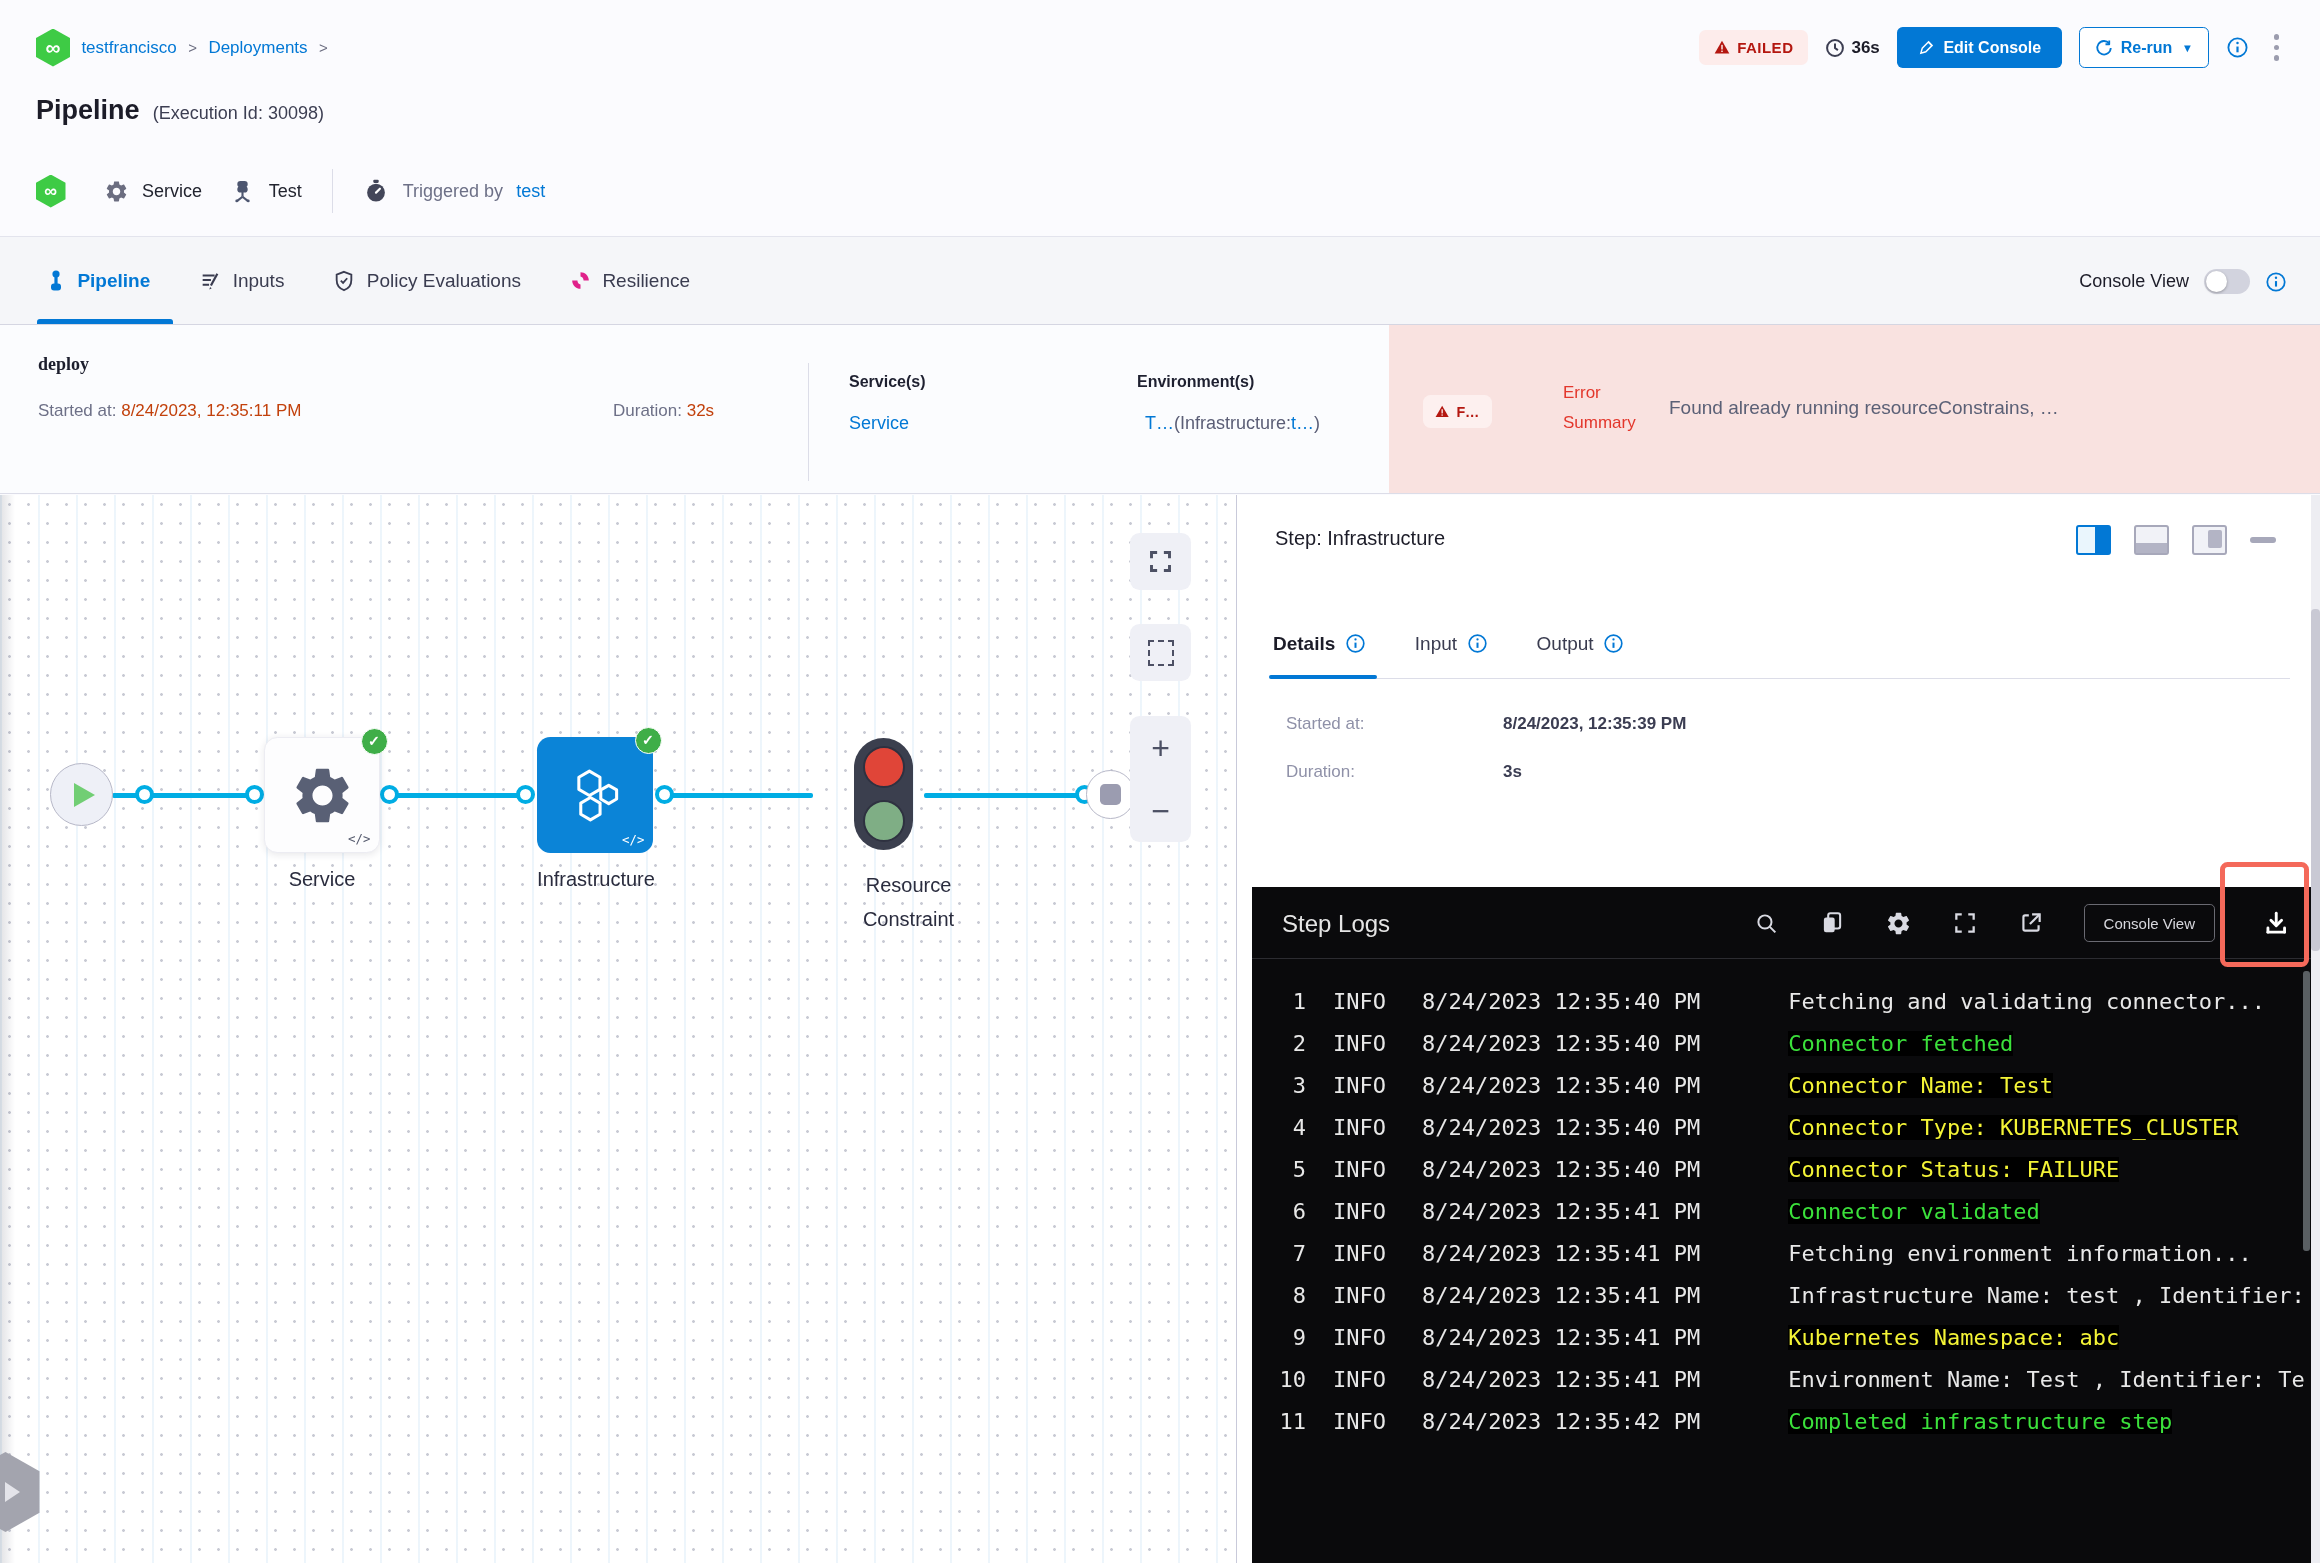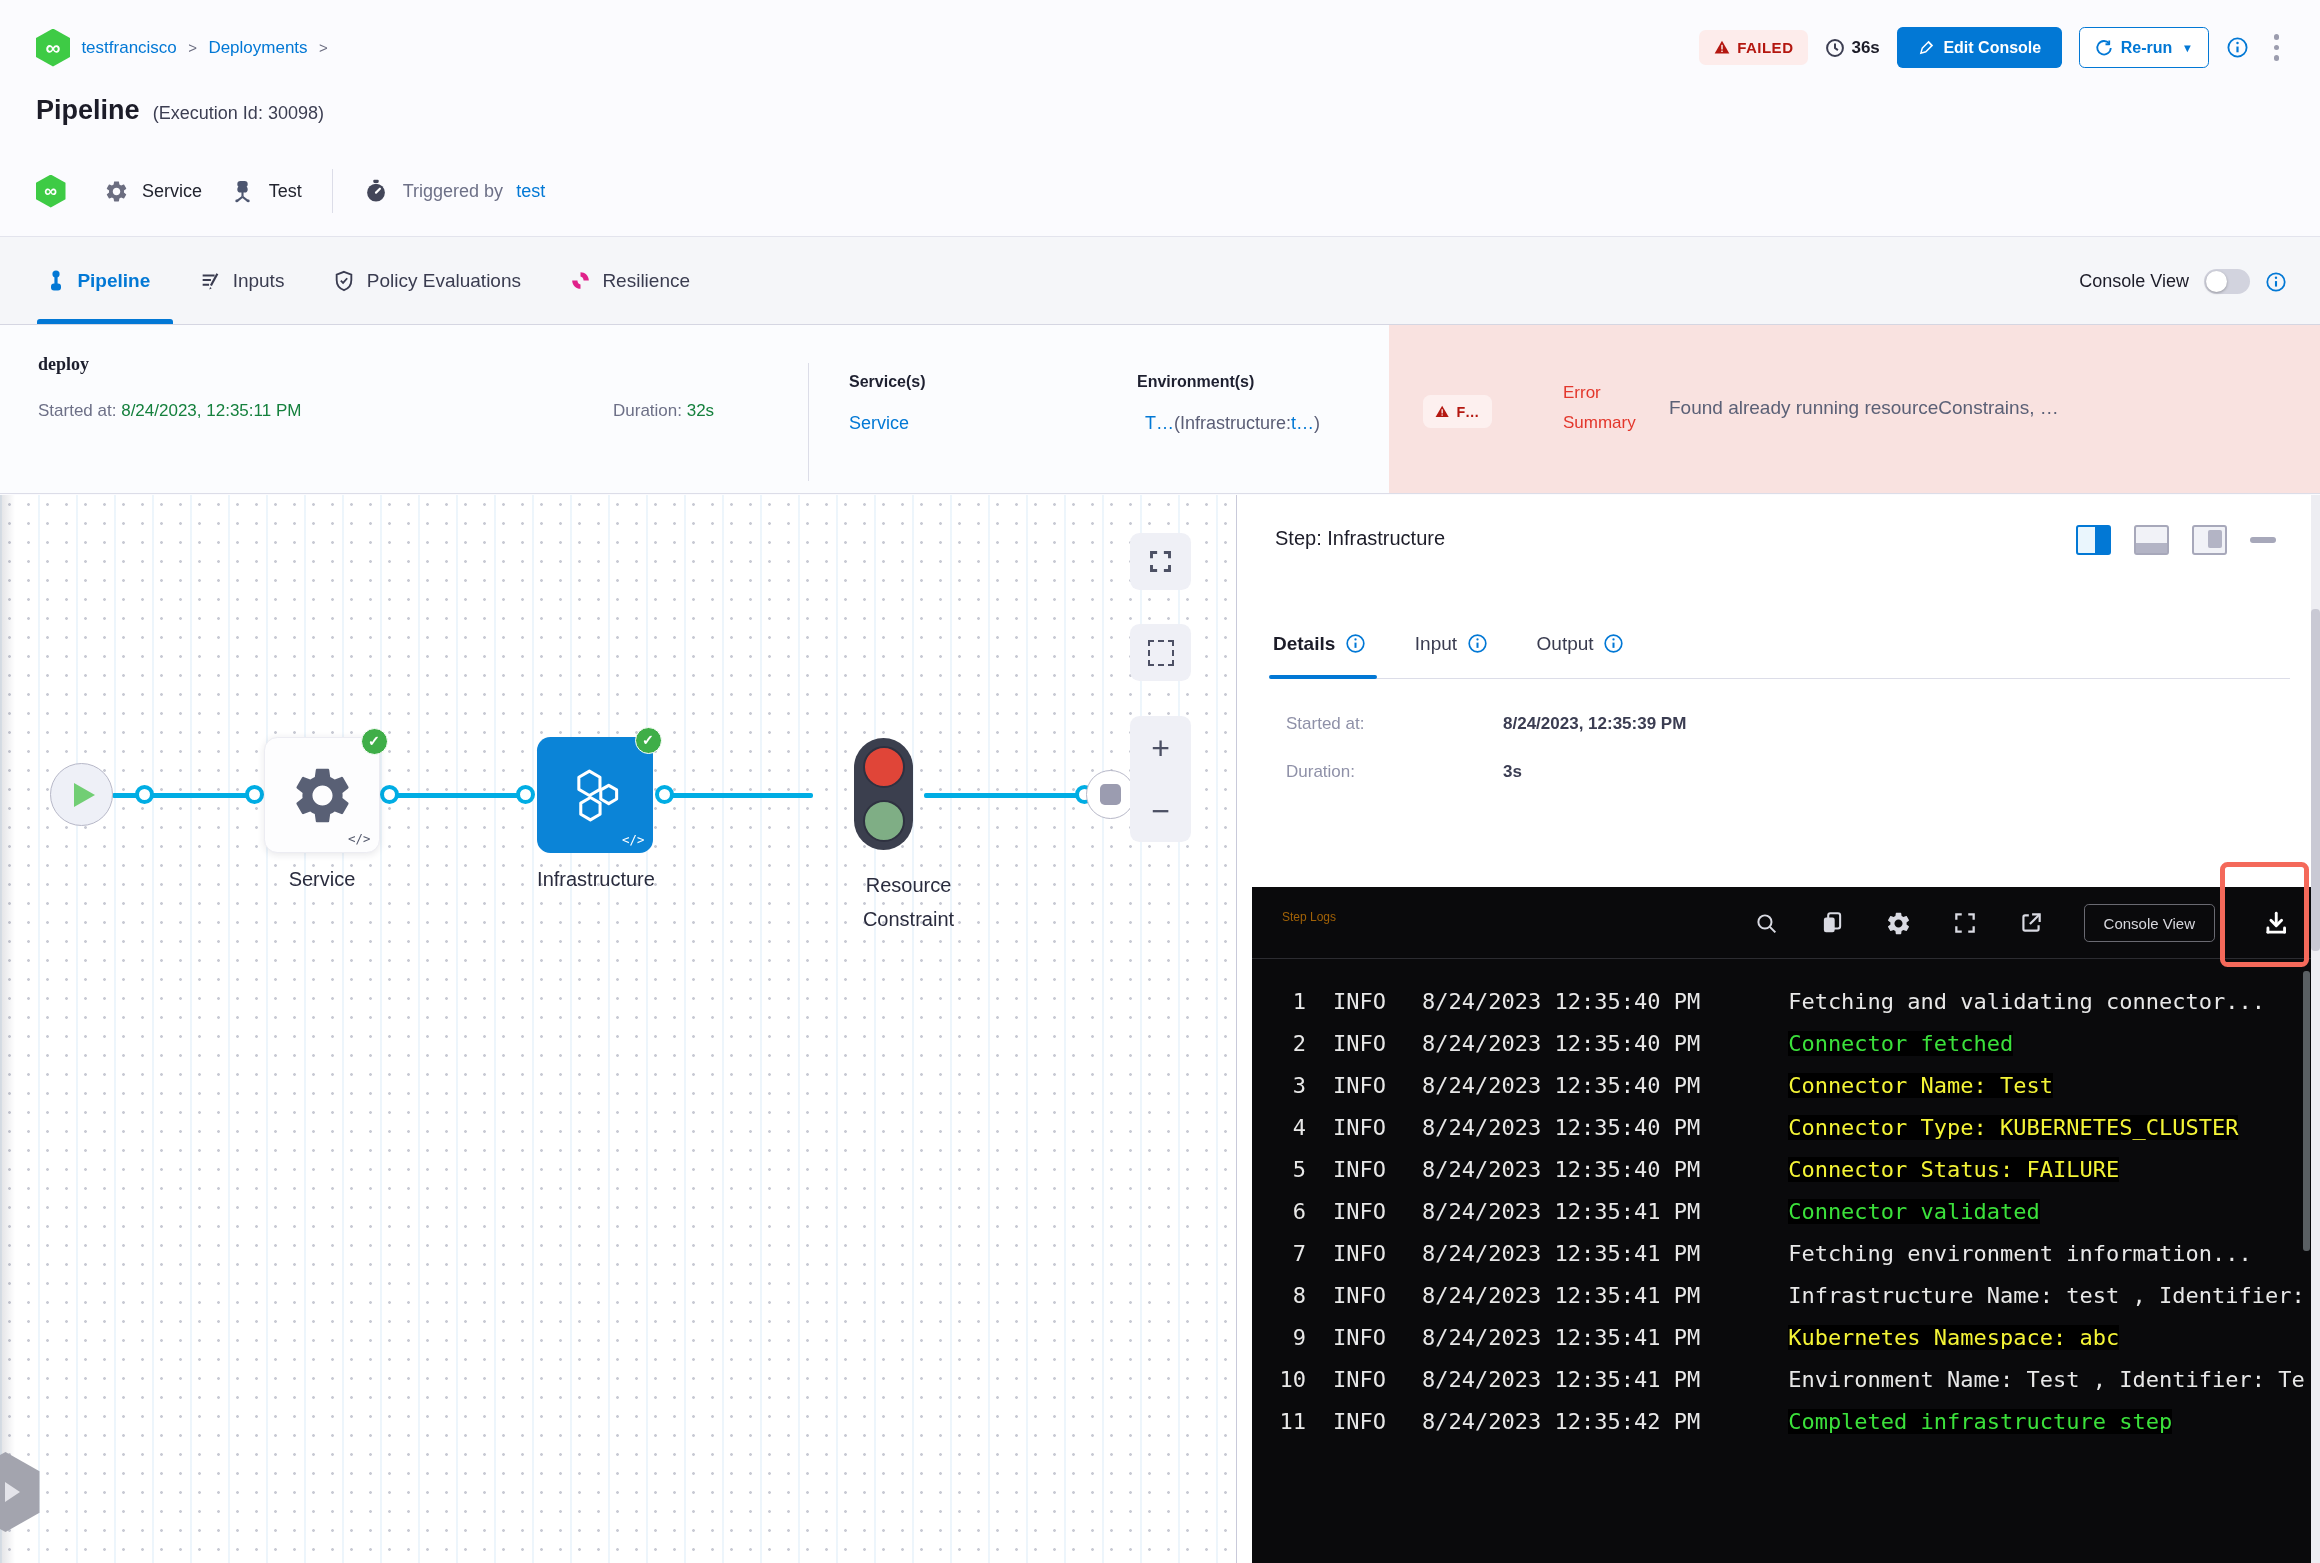--- a/index.html
+++ b/index.html
@@ -41,21 +41,21 @@
   .console-toggle { position:absolute; right:34px; top:0; height:89px; display:flex; align-items:center; gap:15px; }
   .console-label { font-size:18px; color:#1c1c28; }
   .toggle { width:46px; height:25px; border-radius:12.4px; background:#d2d3de; position:relative; cursor:pointer; }
   .toggle .knob { position:absolute; left:1.9px; top:1.9px; width:21px; height:21px; border-radius:50%; background:#fff; box-shadow:0 1px 2.9px rgba(0,0,0,.3); }
 
   
   .stage-row { position:absolute; left:0; top:325px; width:2321px; height:169px; background:#fbfcfe; border-bottom:1px solid #dcdde8; }
   .stage-name { position:absolute; left:38px; top:28.5px; font-size:18px; font-weight:bold; color:#1c1e2d;font-family:Liberation Serif, serif; }
   .stage-start { position:absolute; left:38px; top:76px; font-size:17px; }
   .stage-durwrap { position:absolute; left:613px; top:76px; font-size:17px; }
-  .lab-grey { color:#6d7087; } .val-dark { color:#15803d; }
+  .lab-grey { color:#6d7087; } .val-dark { color:#c2410c; }
   .stage-vdiv { position:absolute; left:808px; top:38px; width:1px; height:118px; background:#dcdde8; }
   .svc-head { position:absolute; left:849px; top:48px; font-size:16px; font-weight:600; color:#1e2030; }
   .svc-link { position:absolute; left:849px; top:88px; font-size:18px; color:#0278d5; cursor:pointer; }
   .env-head { position:absolute; left:1137px; top:48px; font-size:16px; font-weight:600; color:#1e2030; }
   .env-val { position:absolute; left:1137px; top:88px; font-size:18px; color:#5b5e76;margin-left:8px; }
   .env-val .blue { color:#0278d5; cursor:pointer; }
   .error-zone { position:absolute; left:1389px; right:0; top:0; bottom:0; background:#f9e2e0; }
   .err-badge { position:absolute; left:34px; top:70px; background:#fdf0ef; border-radius:7.6px; padding:8.6px 12.4px; display:flex; align-items:center; gap:6.7px; color:#b41710; font-weight:bold; font-size:14.3px; }
   .err-label { position:absolute; left:174px; top:53px; width:99px; font-size:17px; line-height:29.5px; color:#e3372c; }
   .err-text { position:absolute; left:280px; top:72px; width:628px; font-size:19px; color:#5b6076; white-space:nowrap; overflow:hidden; }
@@ -109,21 +109,21 @@
   .dtab.active { font-weight:bold; color:#1c1c28; }
   .dtab.active::after { content:""; position:absolute; left:-3.8px; right:-11.4px; bottom:-1px; height:3.8px; background:#0278d5; border-radius:1.9px; }
   .detail-rows { position:absolute; left:49px; top:205px; }
   .drow { display:flex; height:48px; align-items:center; font-size:17px; }
   .drow .dl { width:217px; color:#8f91a8; }
   .drow .dv { color:#3b3d52; font-weight:bold; }
 
   
   .logs { position:absolute; left:15px; right:0; top:392px; bottom:0; background:#0a0a0c; }
   .logs-head { position:absolute; left:0; right:0; top:0; height:72px; border-bottom:1px solid #2c2c31; }
-  .logs-title { position:absolute; left:30px; top:23px; font-size:12px; color:#a16207; }
+  .logs-title { position:absolute; left:30px; top:23px; font-size:24px; color:#e5e5e5; }
   .logs-tools { position:absolute; right:23px; top:0; height:72px; display:flex; align-items:center; gap:40px; }
   .tool-ic { display:inline-flex; cursor:pointer; }
   .consoleview-btn { border:1px solid #6a6a72; border-radius:4.8px; background:transparent; color:#d8d8de; font-size:15px; font-family:inherit; padding:9.5px 19px; cursor:pointer; }
   .dl-wrap { position:relative; width:42px; height:42px; display:flex; align-items:center; justify-content:center; }
   .red-box { position:absolute; left:968px; top:-25px; width:89px; height:105px; border:5.7px solid #f4695a; border-radius:7.6px; pointer-events:none; z-index:5; }
   .log-lines { position:absolute; left:0; right:0; top:93px; bottom:0; overflow:hidden; font-family:"DejaVu Sans Mono", monospace; font-size:22px; }
   .log-line { display:flex; height:42px; align-items:center; white-space:pre; }
   .ln-num { width:54px; text-align:right; color:#e8e8e8; }
   .ln-level { margin-left:27px; color:#e8e8e8; }
   .ln-time { margin-left:36px; color:#e8e8e8; }

